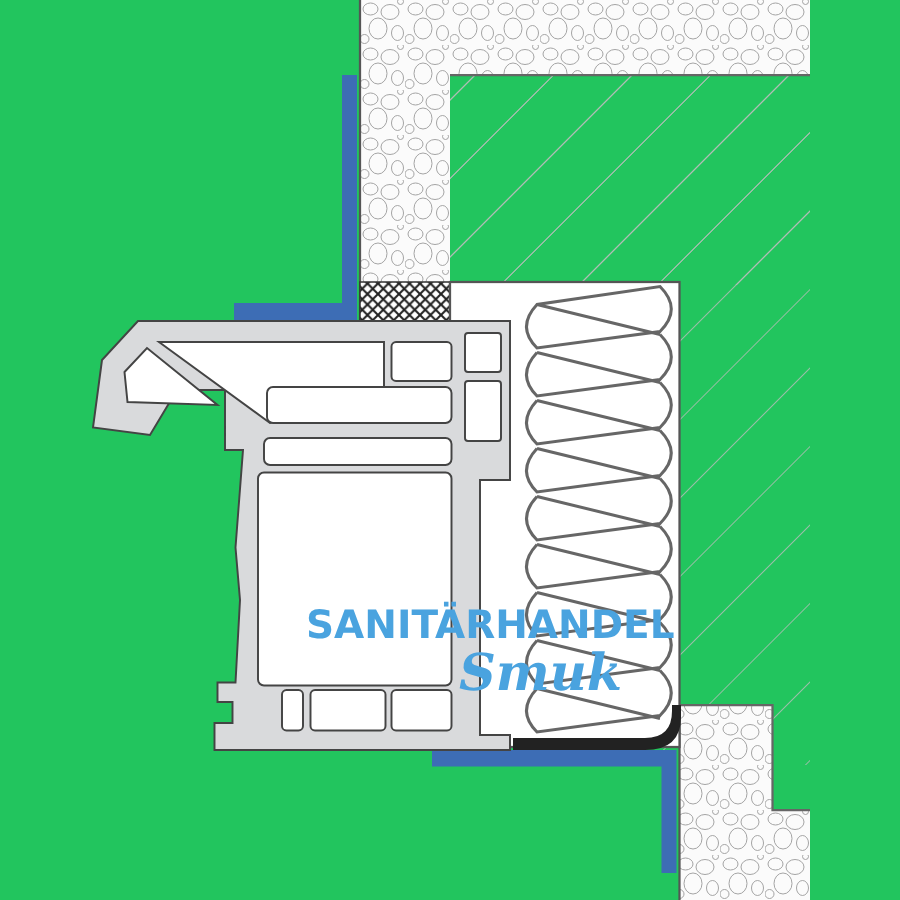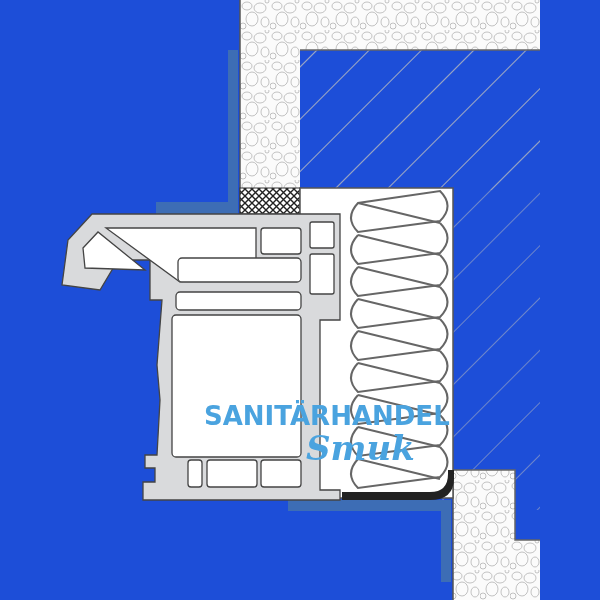--- a/index.html
+++ b/index.html
@@ -1,16 +1,16 @@
 <!DOCTYPE html>
 <html><head>
 <meta charset="utf-8">
 <style>
   html,body{margin:0;padding:0;background:#ffffff;}
-  #stage{position:relative;width:600px;height:600px;overflow:hidden;background:#1d4ed8;}
+  #stage{position:relative;width:600px;height:600px;overflow:hidden;background:#22c55e;}
   svg{position:absolute;left:0;top:0;}
   .wm1{font-family:"DejaVu Sans",sans-serif;font-weight:bold;font-size:26px;letter-spacing:0px;}
   .wm2{font-family:"DejaVu Serif",serif;font-style:italic;font-weight:bold;font-size:34px;}
 </style>
 </head>
 <body>
 
 <div id="stage">
 <svg width="600" height="600" viewBox="0 0 600 600" xmlns="http://www.w3.org/2000/svg">
   <defs>

